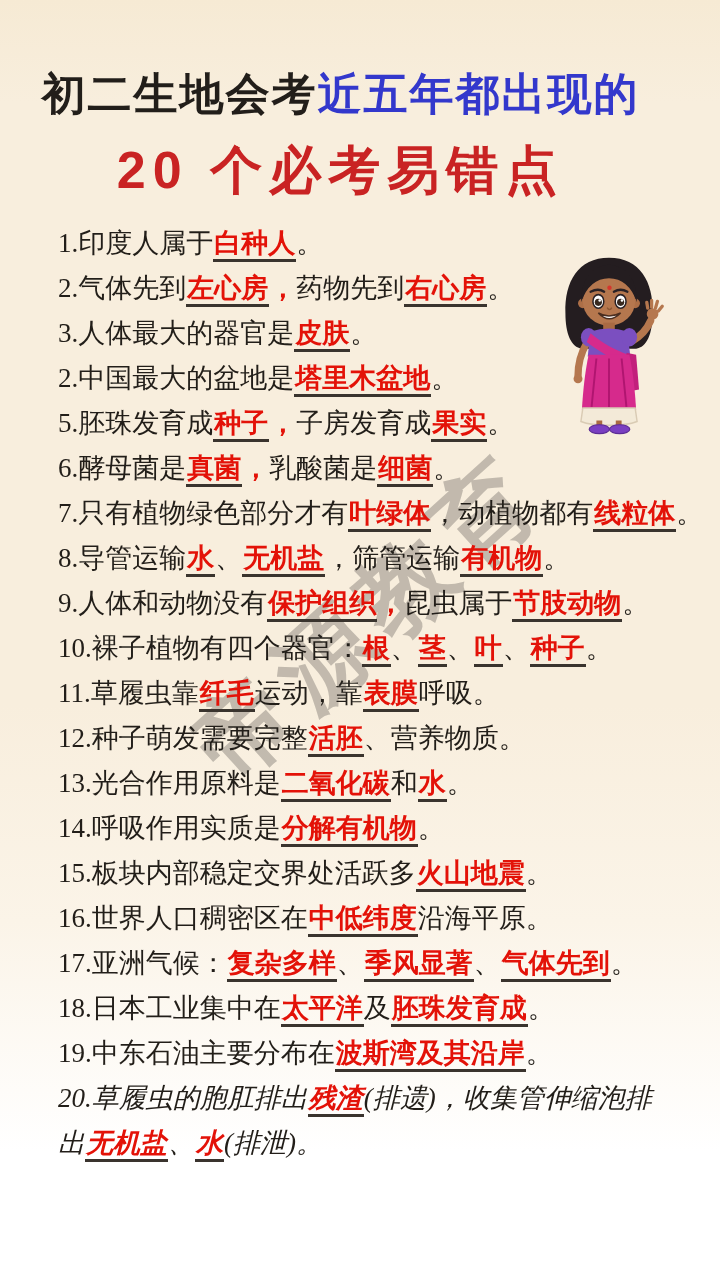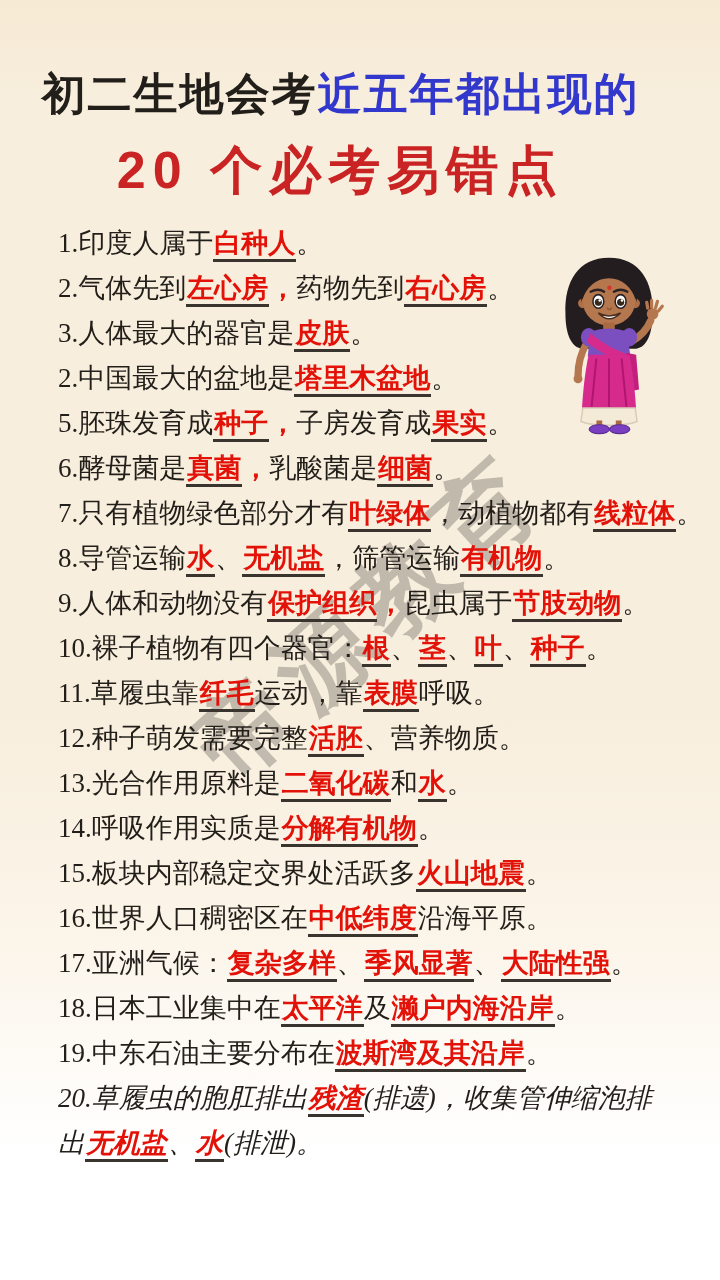--- a/index.html
+++ b/index.html
@@ -120,19 +120,19 @@
       <div class="line"><span>7.只有植物绿色部分才有</span><span class="kw">叶绿体</span><span>，动植物都有</span><span class="kw">线粒体</span><span>。</span></div>
       <div class="line"><span>8.导管运输</span><span class="kw">水</span><span>、</span><span class="kw">无机盐</span><span>，筛管运输</span><span class="kw">有机物</span><span>。</span></div>
       <div class="line"><span>9.人体和动物没有</span><span class="kw">保护组织</span><span class="rd">，</span><span>昆虫属于</span><span class="kw">节肢动物</span><span>。</span></div>
       <div class="line"><span>10.裸子植物有四个器官：</span><span class="kw">根</span><span>、</span><span class="kw">茎</span><span>、</span><span class="kw">叶</span><span>、</span><span class="kw">种子</span><span>。</span></div>
       <div class="line"><span>11.草履虫靠</span><span class="kw">纤毛</span><span>运动，靠</span><span class="kw">表膜</span><span>呼吸。</span></div>
       <div class="line"><span>12.种子萌发需要完整</span><span class="kw">活胚</span><span>、营养物质。</span></div>
       <div class="line"><span>13.光合作用原料是</span><span class="kw">二氧化碳</span><span>和</span><span class="kw">水</span><span>。</span></div>
       <div class="line"><span>14.呼吸作用实质是</span><span class="kw">分解有机物</span><span>。</span></div>
       <div class="line"><span>15.板块内部稳定交界处活跃多</span><span class="kw">火山地震</span><span>。</span></div>
       <div class="line"><span>16.世界人口稠密区在</span><span class="kw">中低纬度</span><span>沿海平原。</span></div>
-      <div class="line"><span>17.亚洲气候：</span><span class="kw">复杂多样</span><span>、</span><span class="kw">季风显著</span><span>、</span><span class="kw">大陆性强</span><span>。</span></div>
-      <div class="line"><span>18.日本工业集中在</span><span class="kw">太平洋</span><span>及</span><span class="kw">濑户内海沿岸</span><span>。</span></div>
+      <div class="line"><span>17.亚洲气候：</span><span class="kw">复杂多样</span><span>、</span><span class="kw">季风显著</span><span>、</span><span class="kw">气体先到</span><span>。</span></div>
+      <div class="line"><span>18.日本工业集中在</span><span class="kw">太平洋</span><span>及</span><span class="kw">胚珠发育成</span><span>。</span></div>
       <div class="line"><span>19.中东石油主要分布在</span><span class="kw">波斯湾及其沿岸</span><span>。</span></div>
       <div class="line wrap"><span>20.草履虫的胞肛排出</span><span class="kw">残渣</span><span>(排遗)，收集管伸缩泡排出</span><span class="kw">无机盐</span><span>、</span><span class="kw">水</span><span>(排泄)。</span></div>
     </div>
 
 </div>
 
 </body></html>

